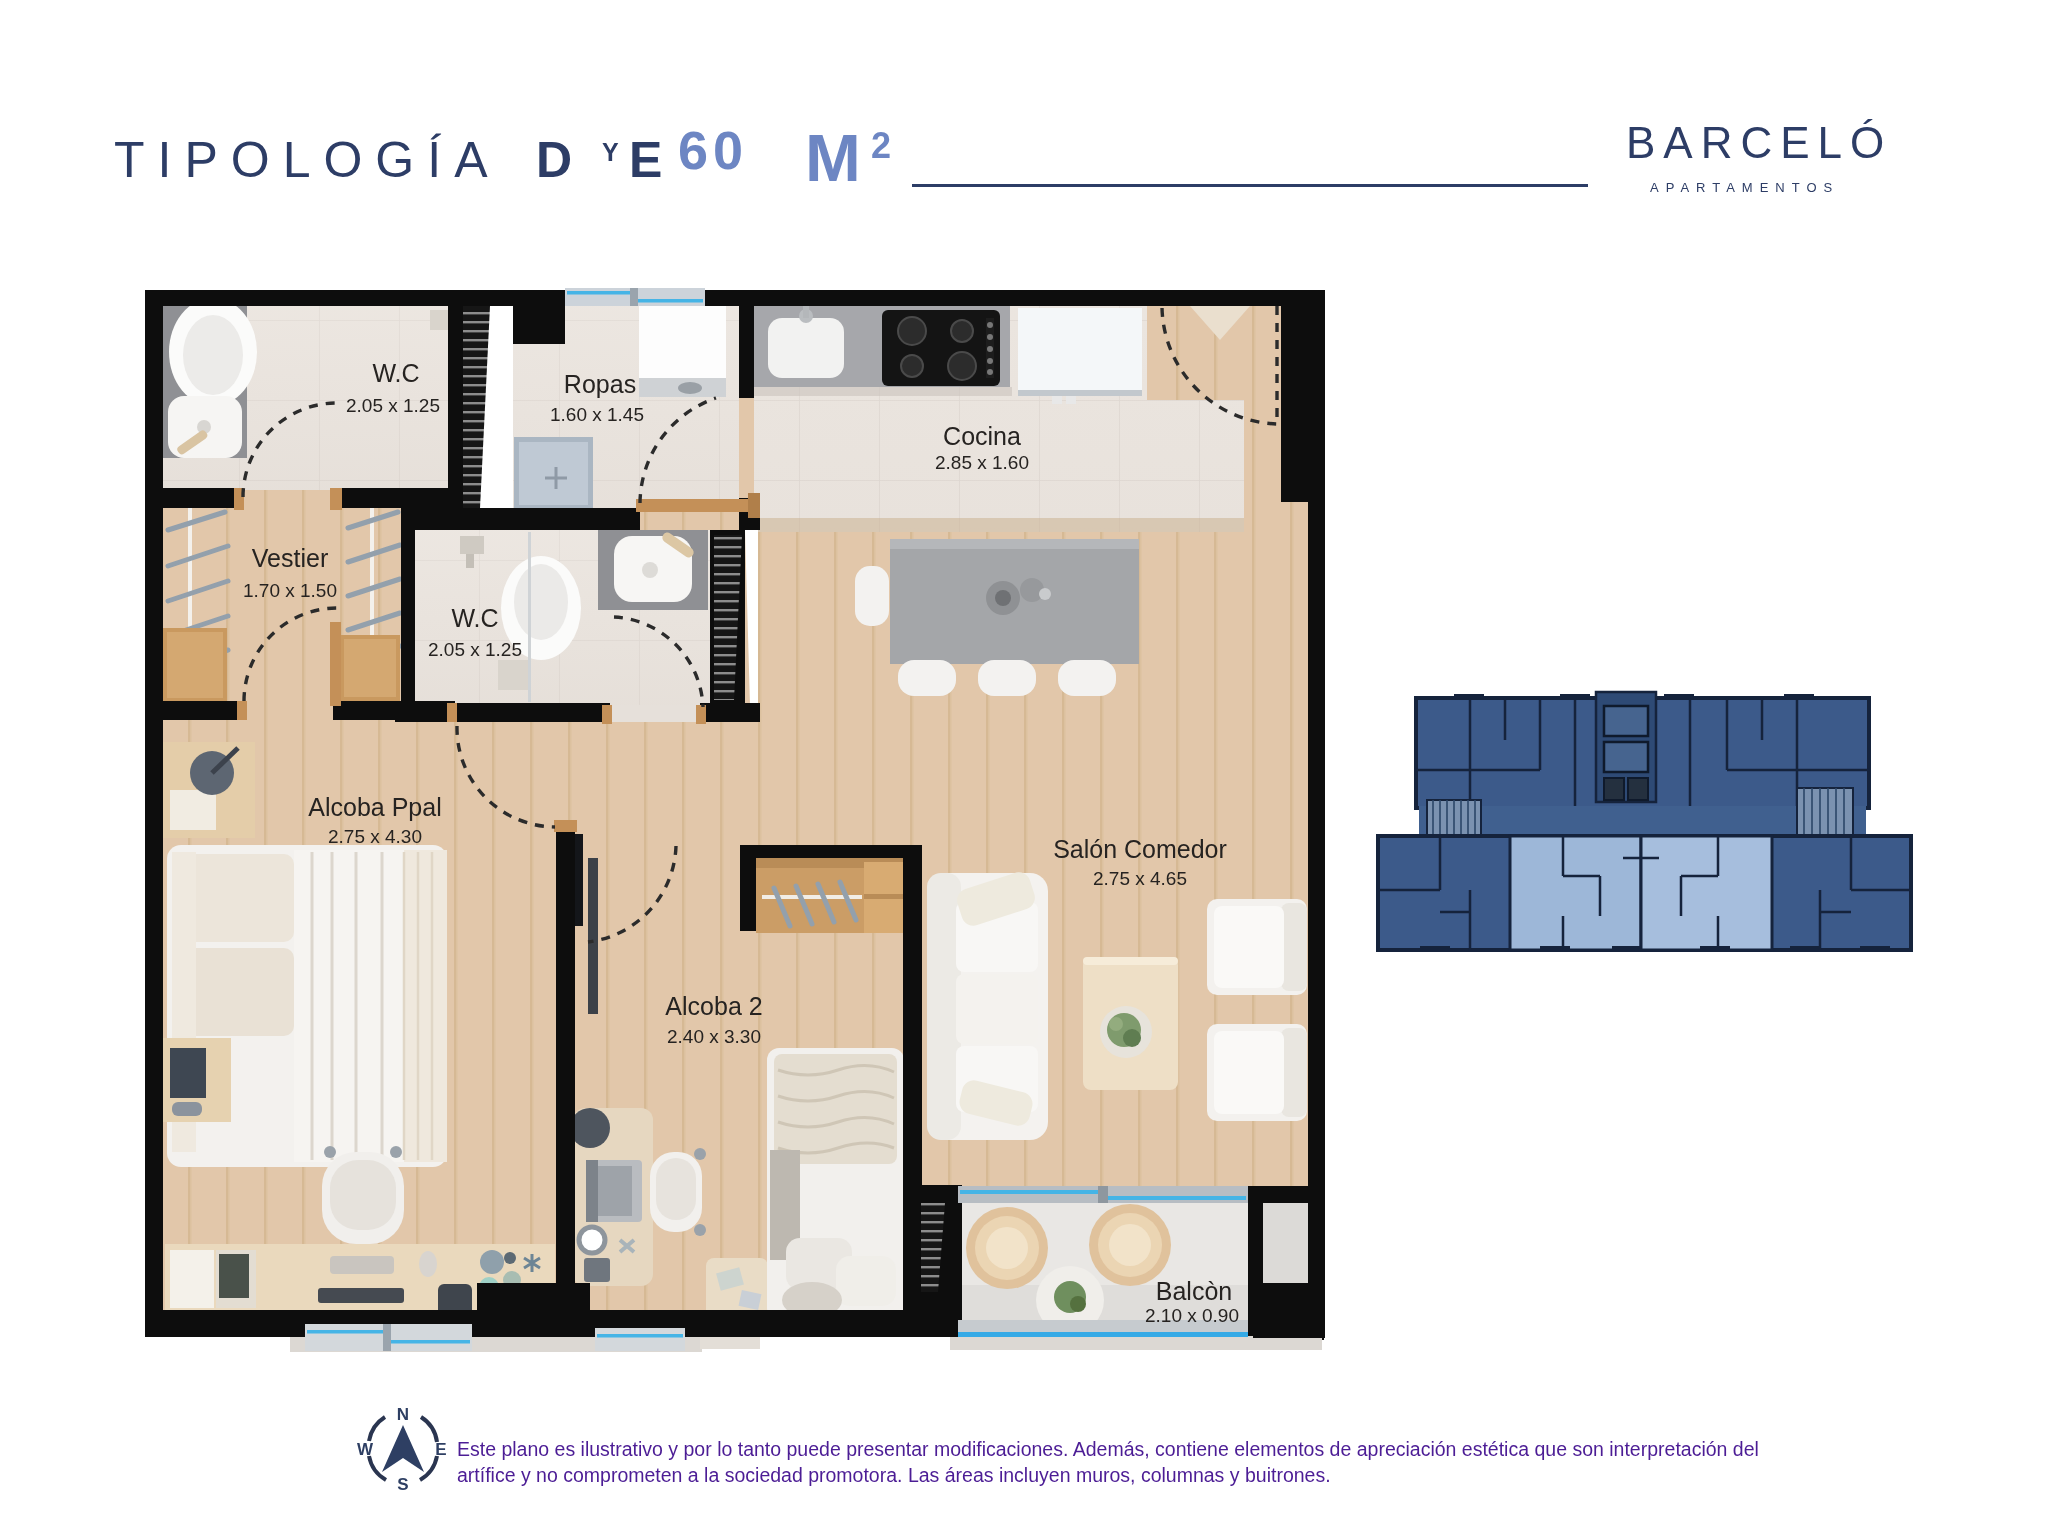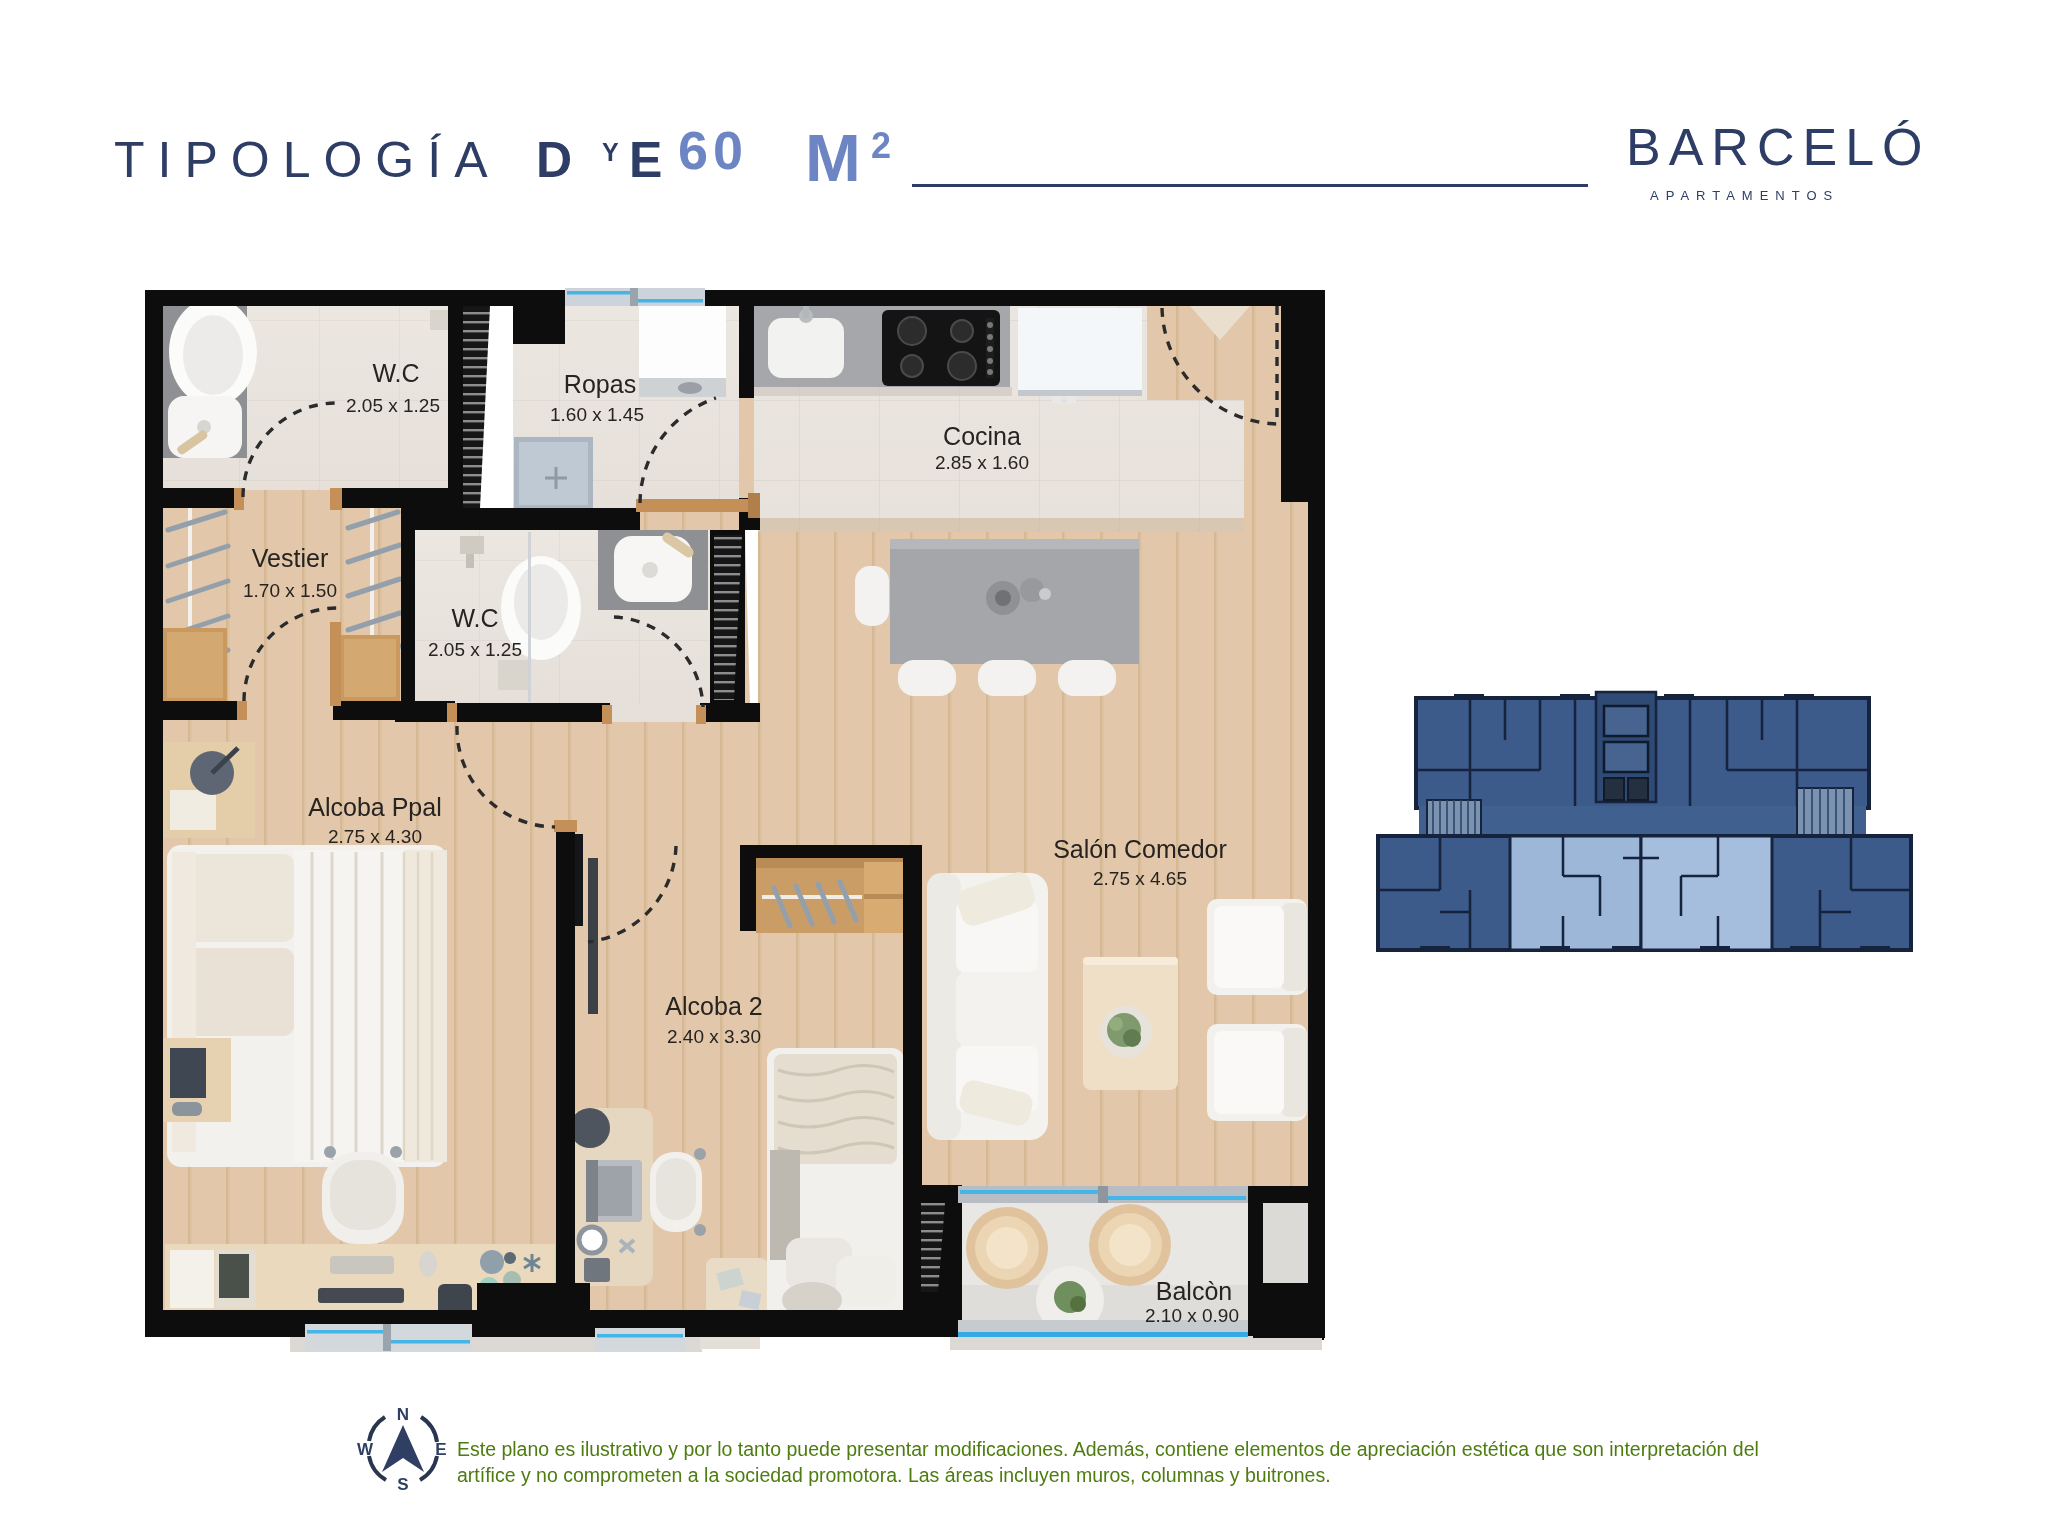--- a/index.html
+++ b/index.html
@@ -8,23 +8,23 @@
   .abs{position:absolute;}
   #title1{left:114px;top:131px;font-size:50px;font-weight:normal;color:#2d3d66;letter-spacing:13px;}
   #titleD{left:536px;top:131px;font-size:50px;font-weight:bold;color:#2d3d66;}
   #titleY{left:602px;top:138px;font-size:25px;font-weight:bold;color:#2d3d66;}
   #titleE{left:629px;top:131px;font-size:50px;font-weight:bold;color:#2d3d66;}
   #title60{left:678px;top:119px;font-size:54px;font-weight:bold;color:#6d86c3;letter-spacing:5px;}
   #titleM{left:805px;top:119px;font-size:67px;font-weight:bold;color:#6d86c3;}
   #titleM2{left:871px;top:125px;font-size:36px;font-weight:bold;color:#6d86c3;}
   #hline{left:912px;top:184px;width:676px;height:3px;background:#2d3d66;}
   #logo{left:1626px;top:121px;color:#2d3d66;}
-  #logoB{font-size:52px;font-weight:normal;letter-spacing:8px;line-height:1;}
+  #logoB{font-size:44px;font-weight:normal;letter-spacing:8px;line-height:1;}
   #logoA{font-size:13px;letter-spacing:7px;margin-top:15px;margin-left:24px;}
-  #foot{left:457px;top:1436px;font-size:19.5px;font-weight:normal;color:#4d7c0f;line-height:26px;letter-spacing:0px;white-space:nowrap;}
+  #foot{left:457px;top:1436px;font-size:19.5px;font-weight:normal;color:#4c1d95;line-height:26px;letter-spacing:0px;white-space:nowrap;}
 </style>
 </head>
 <body>
 
 <div class="abs" id="title1">TIPOLOGÍA</div>
 
 <div class="abs" id="titleD">D</div>
 
 <div class="abs" id="titleY">Y</div>
 

